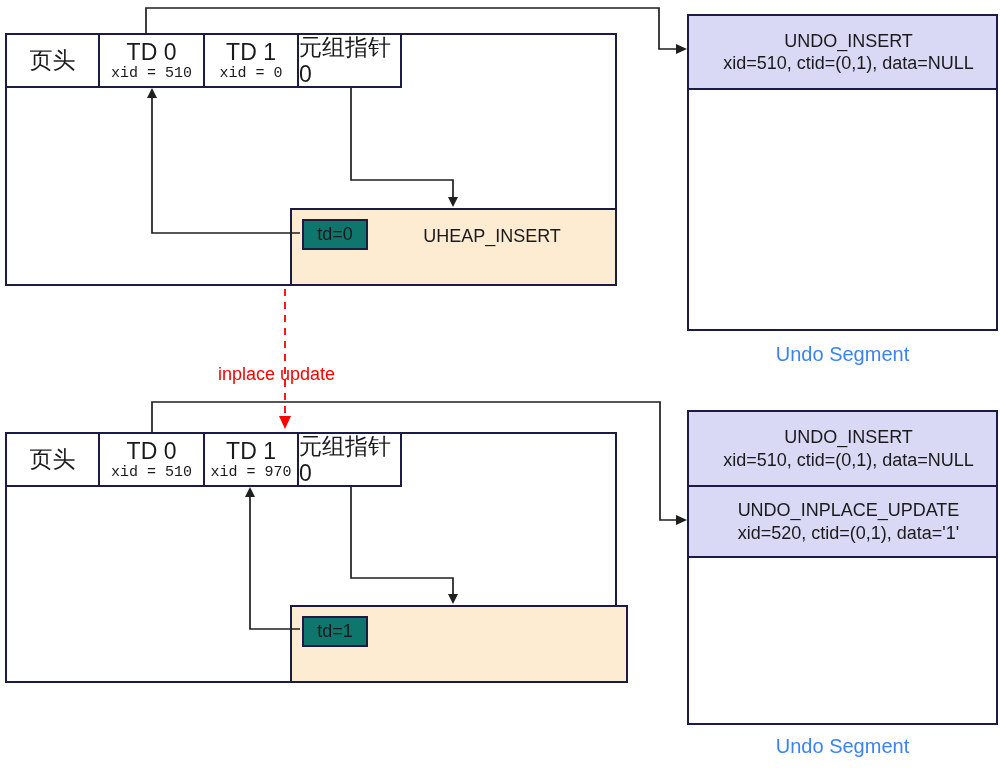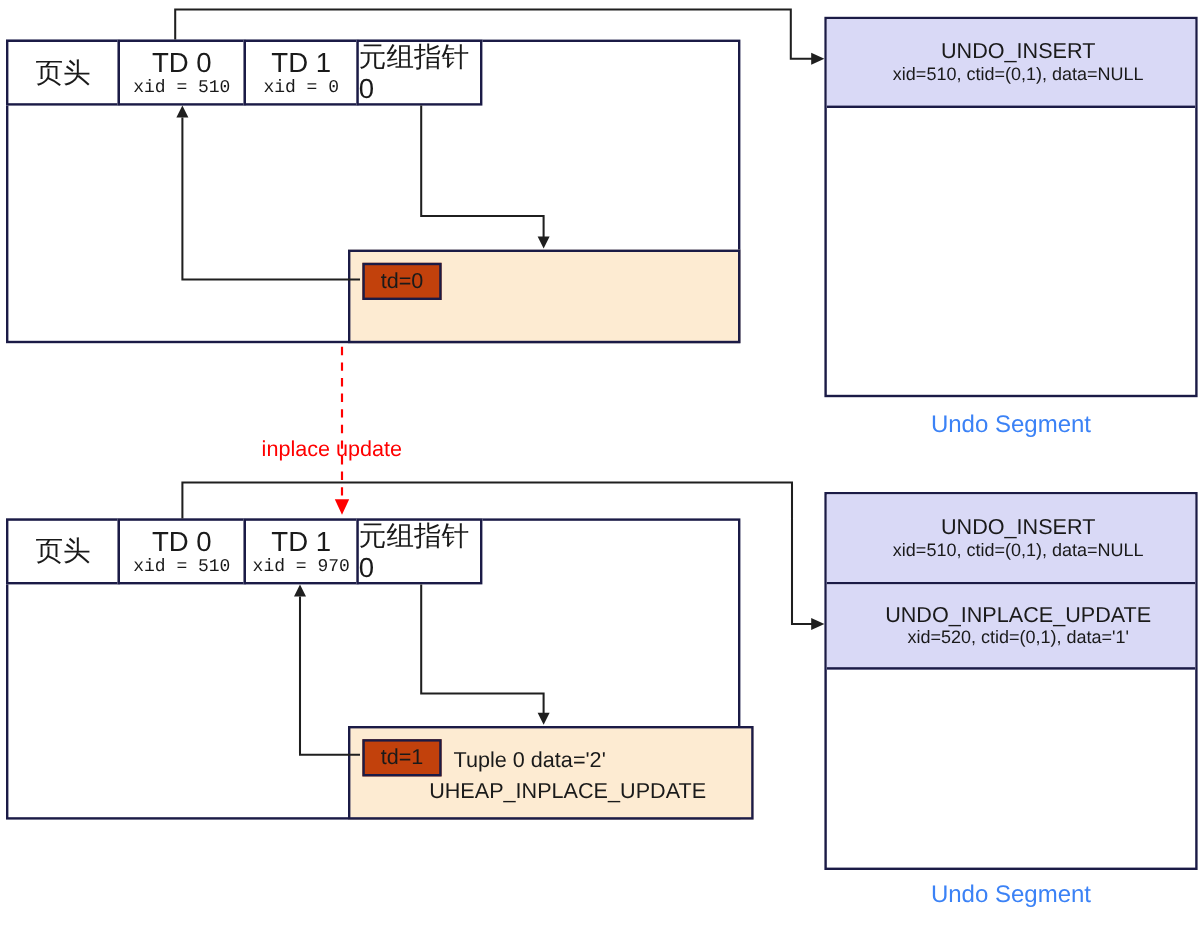--- a/index.html
+++ b/index.html
@@ -11,32 +11,32 @@
   .page{border:2px solid #1b1b46;background:#ffffff;}
   .cell{
     border:2px solid #1b1b46;background:#ffffff;
     display:flex;flex-direction:column;align-items:center;justify-content:center;line-height:1.15;
   }
   .cell .t{font-size:23px;}
   .cell .s{font-size:15px;font-family:Liberation Mono, monospace;}
   .tuplebox{background:#fdebd2;border:2px solid #1b1b46;}
   .tdchip{
     position:absolute;left:10px;top:9px;width:66px;height:31px;
-    background:#c2410c;border:2px solid #1b1b46;box-sizing:border-box;
+    background:#0f766e;border:2px solid #1b1b46;box-sizing:border-box;
     display:flex;align-items:center;justify-content:center;font-size:18px;
   }
   .tupletext{position:absolute;left:86px;top:13px;width:228px;line-height:26px;font-size:18px;}
   .tupletext .l2{text-align:center;}
   .undo{border:2px solid #1b1b46;background:#ffffff;}
   .undorec{
     box-sizing:border-box;border-bottom:2px solid #1b1b46;background:#d9d9f6;
     display:flex;flex-direction:column;align-items:center;justify-content:center;line-height:1.25;padding-left:12px;
   }
   .undorec .t{font-size:18px;}
-  .undorec .s{font-size:15px;}
+  .undorec .s{font-size:18px;}
   .seglabel{font-size:20px;color:#3b82f6;text-align:center;}
   .redlabel{font-size:18px;color:#ff0000;white-space:nowrap;}
   svg.wires{position:absolute;left:0;top:0;pointer-events:none;}
 </style>
 </head>
 <body>
 
 <div class="canvas">
 
   <div class="abs page" style="left:5px;top:33px;width:612px;height:253px;"></div>
@@ -54,20 +54,21 @@
   </div>
   <div class="abs cell" style="left:297px;top:33px;width:105px;height:55px;">
     <span class="t">元组指针0</span>
   </div>
 
   <div class="abs tuplebox" style="left:290px;top:208px;width:327px;height:78px;">
     <div class="tdchip">
       <span>td=0</span>
     </div>
     <div class="tupletext">
+      <div class="l2">UHEAP_INSERT</div>
     </div>
   </div>
 
   <div class="abs undo" style="left:687px;top:14px;width:311px;height:317px;">
     <div class="undorec" style="height:74px;">
       <span class="t">UNDO_INSERT</span>
       <span class="s">xid=510, ctid=(0,1), data=NULL</span>
     </div>
   </div>
   <div class="abs seglabel" style="left:687px;top:343px;width:311px;">Undo Segment</div>
@@ -87,24 +88,20 @@
     <span class="t">TD 1</span>
     <span class="s">xid = 970</span>
   </div>
   <div class="abs cell" style="left:297px;top:432px;width:105px;height:55px;">
     <span class="t">元组指针0</span>
   </div>
 
   <div class="abs tuplebox" style="left:290px;top:605px;width:338px;height:78px;">
     <div class="tdchip">
       <span>td=1</span>
-    </div>
-    <div class="tupletext" style="left:86px;width:236px;">
-      <div class="l1">Tuple 0 data='2'</div>
-      <div class="l2" style="margin-left:-46px;">UHEAP_INPLACE_UPDATE</div>
     </div>
   </div>
 
   <div class="abs undo" style="left:687px;top:410px;width:311px;height:315px;">
     <div class="undorec" style="height:75px;">
       <span class="t">UNDO_INSERT</span>
       <span class="s">xid=510, ctid=(0,1), data=NULL</span>
     </div>
     <div class="undorec" style="height:71px;">
       <span class="t">UNDO_INPLACE_UPDATE</span>

